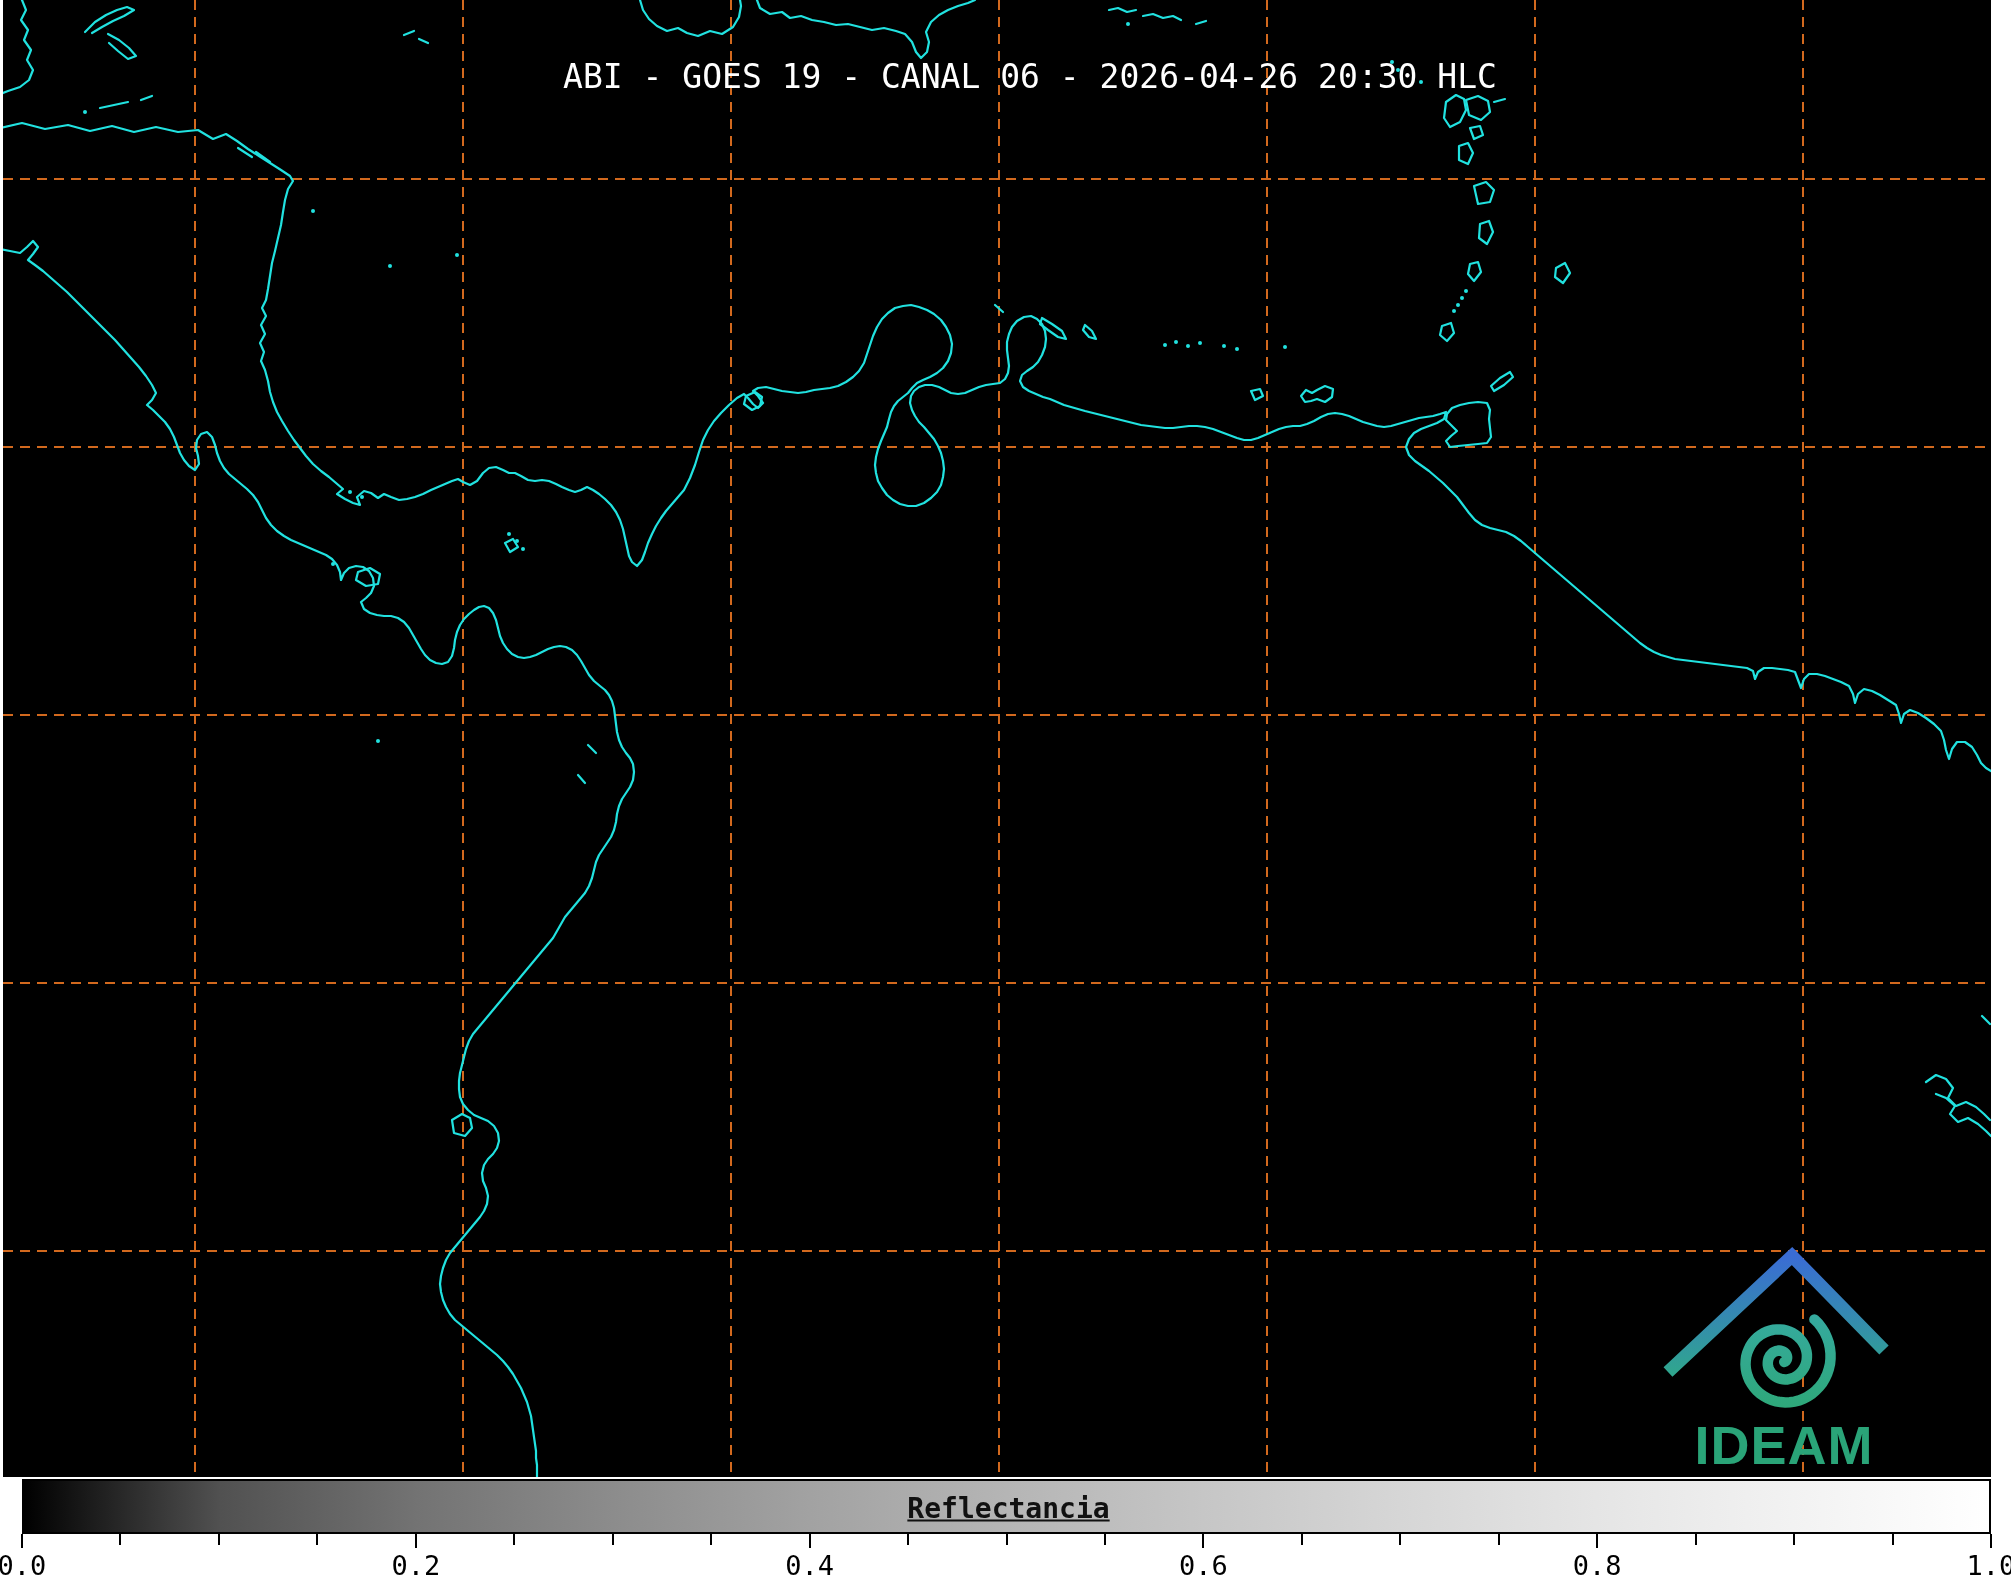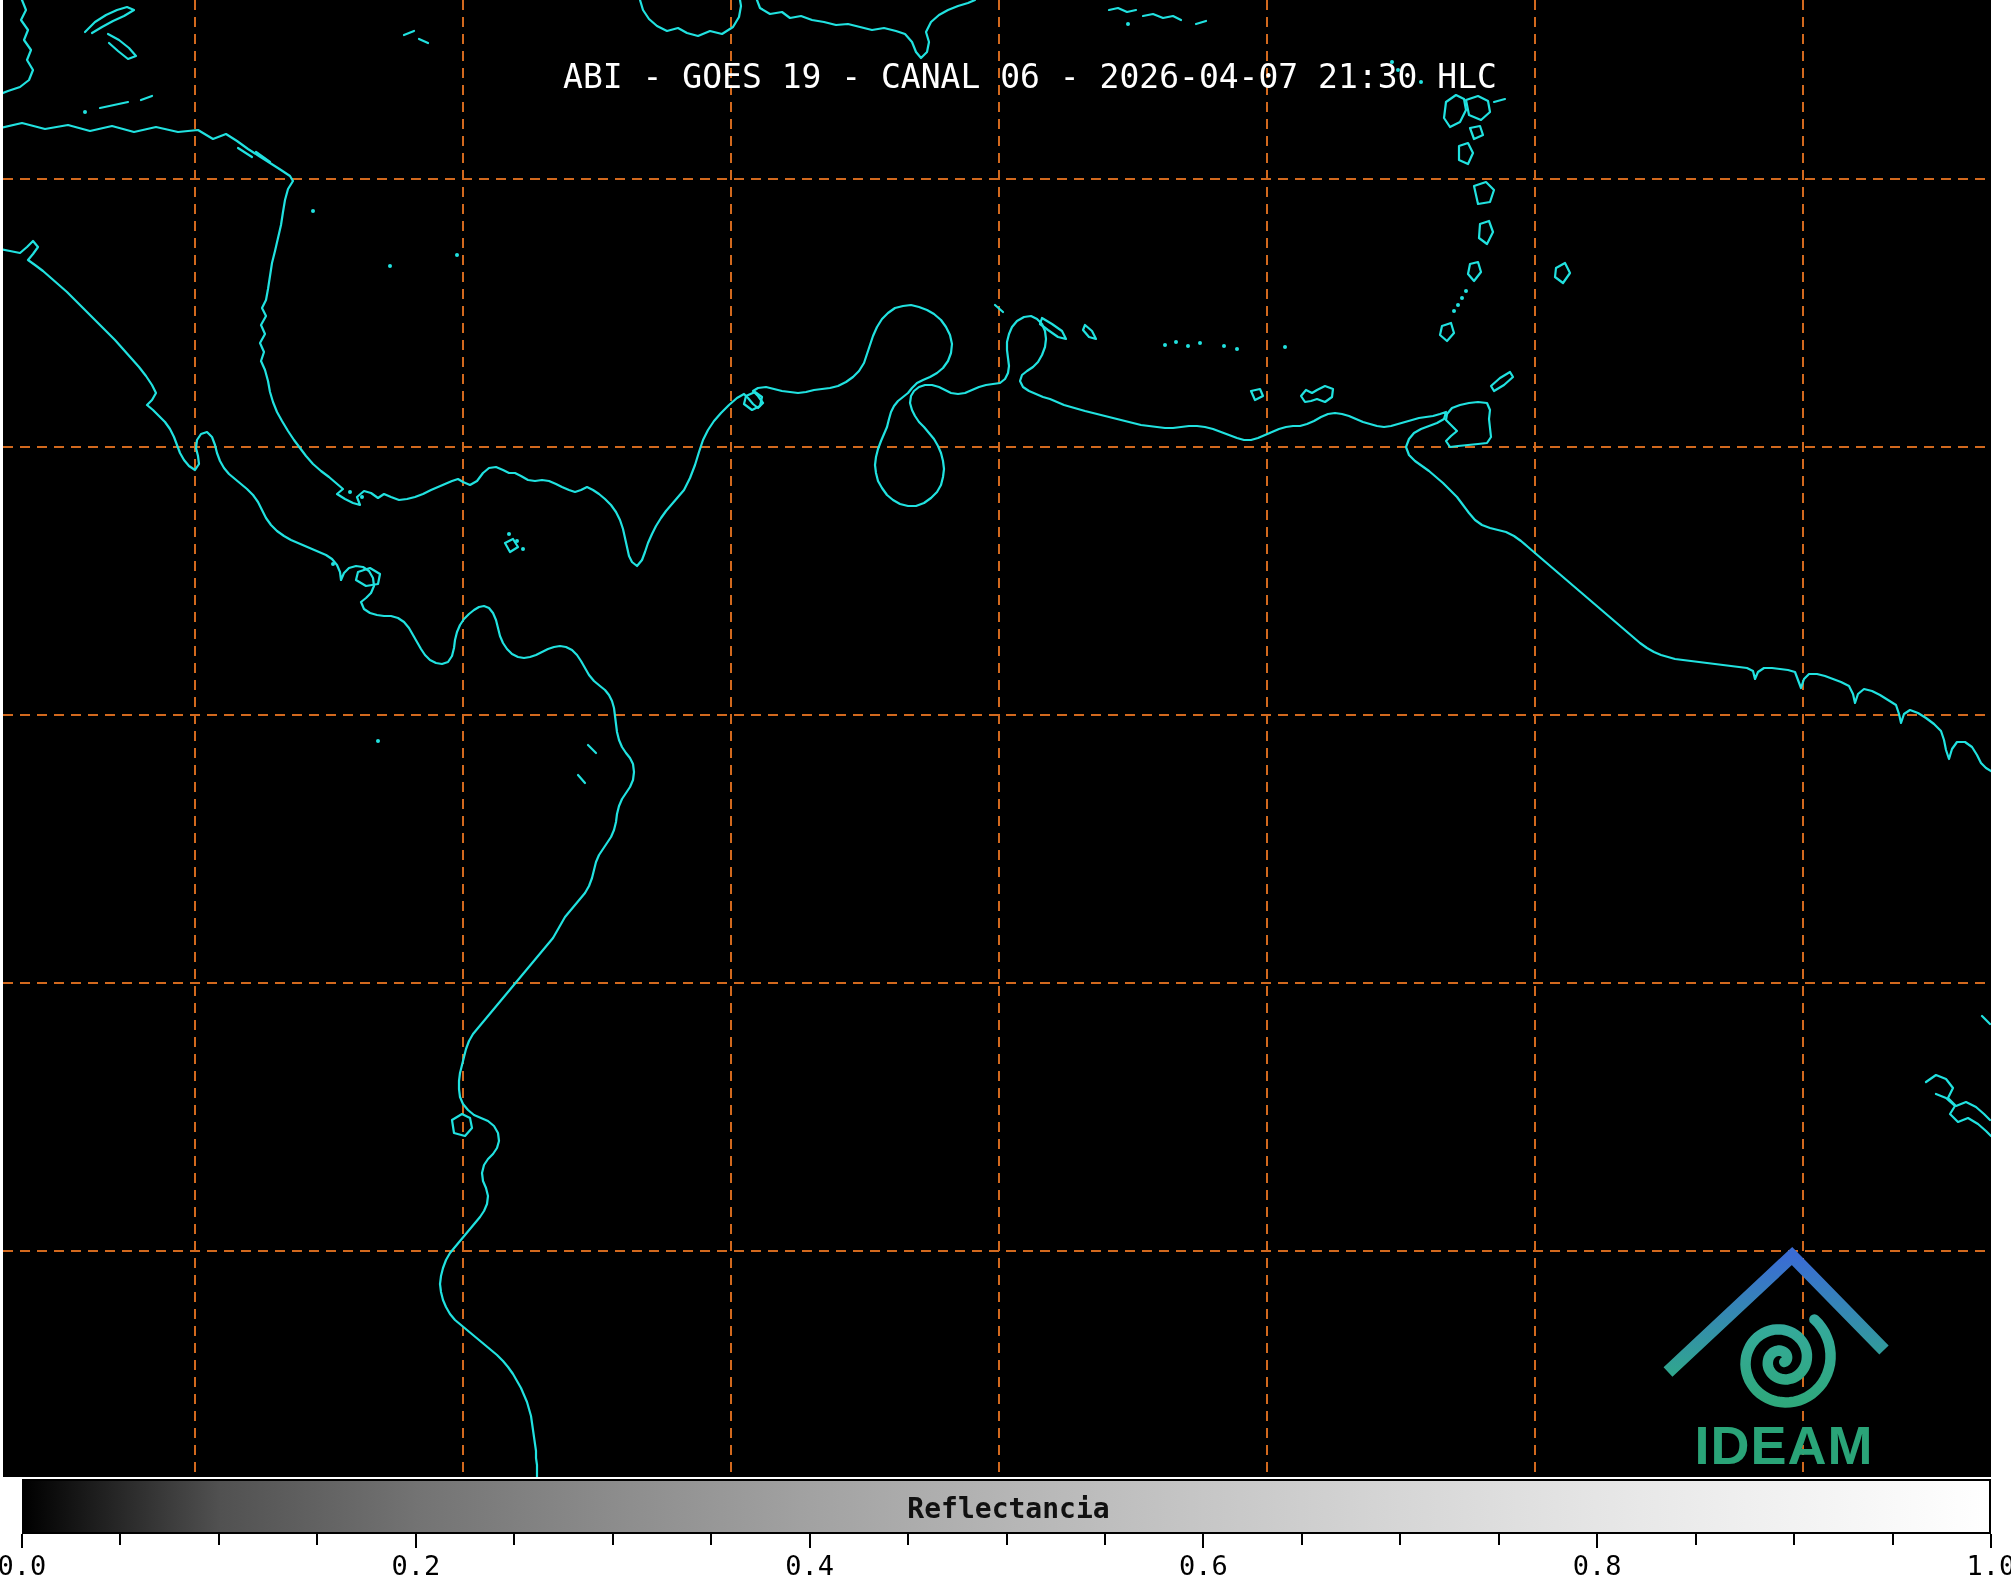--- a/index.html
+++ b/index.html
@@ -115,24 +115,24 @@
           <circle cx="350" cy="492" r="2" fill="#21e2e0" stroke="none"></circle>
           <circle cx="362" cy="497" r="2" fill="#21e2e0" stroke="none"></circle>
           <circle cx="1128" cy="24" r="2" fill="#21e2e0" stroke="none"></circle>
         </g>
         <g>
           <path d="M 1668 1372 L 1792 1256 L 1884 1350" stroke="url(#roofGrad)" stroke-width="13" fill="none" stroke-linejoin="miter"></path>
           <path d="M 1784.3 1361.9 L 1784.7 1361.7 L 1785.1 1361.5 L 1785.4 1361.2 L 1785.8 1360.9 L 1786.1 1360.5 L 1786.4 1360.1 L 1786.7 1359.6 L 1786.9 1359.0 L 1787.0 1358.4 L 1787.1 1357.8 L 1787.1 1357.1 L 1787.0 1356.4 L 1786.8 1355.6 L 1786.5 1354.9 L 1786.1 1354.2 L 1785.6 1353.5 L 1785.0 1352.9 L 1784.3 1352.3 L 1783.5 1351.8 L 1782.6 1351.3 L 1781.6 1351.0 L 1780.6 1350.7 L 1779.5 1350.6 L 1778.4 1350.6 L 1777.3 1350.8 L 1776.1 1351.1 L 1775.0 1351.5 L 1773.8 1352.1 L 1772.7 1352.8 L 1771.7 1353.7 L 1770.8 1354.7 L 1769.9 1355.8 L 1769.2 1357.1 L 1768.6 1358.4 L 1768.2 1359.9 L 1767.9 1361.4 L 1767.8 1363.0 L 1767.8 1364.7 L 1768.1 1366.3 L 1768.5 1368.0 L 1769.2 1369.6 L 1770.1 1371.2 L 1771.1 1372.7 L 1772.3 1374.1 L 1773.7 1375.4 L 1775.3 1376.5 L 1777.1 1377.5 L 1778.9 1378.3 L 1780.9 1378.9 L 1783.0 1379.3 L 1785.1 1379.5 L 1787.3 1379.4 L 1789.5 1379.0 L 1791.7 1378.4 L 1793.9 1377.6 L 1796.0 1376.5 L 1798.0 1375.1 L 1799.8 1373.5 L 1801.5 1371.7 L 1803.0 1369.7 L 1804.3 1367.5 L 1805.4 1365.1 L 1806.2 1362.6 L 1806.7 1359.9 L 1806.9 1357.2 L 1806.9 1354.4 L 1806.5 1351.6 L 1805.8 1348.9 L 1804.8 1346.1 L 1803.4 1343.5 L 1801.8 1341.0 L 1799.9 1338.7 L 1797.7 1336.5 L 1795.2 1334.6 L 1792.5 1333.0 L 1789.6 1331.6 L 1786.6 1330.5 L 1783.4 1329.8 L 1780.1 1329.4 L 1776.7 1329.4 L 1773.3 1329.8 L 1769.9 1330.5 L 1766.6 1331.7 L 1763.4 1333.2 L 1760.3 1335.1 L 1757.4 1337.3 L 1754.8 1339.8 L 1752.4 1342.7 L 1750.3 1345.9 L 1748.6 1349.3 L 1747.2 1352.9 L 1746.2 1356.6 L 1745.7 1360.5 L 1745.5 1364.5 L 1745.8 1368.6 L 1746.6 1372.6 L 1747.8 1376.5 L 1749.4 1380.4 L 1751.5 1384.0 L 1754.0 1387.5 L 1756.9 1390.7 L 1760.1 1393.6 L 1763.7 1396.1 L 1767.6 1398.3 L 1771.7 1400.0 L 1776.1 1401.3 L 1780.6 1402.1 L 1785.2 1402.5 L 1789.9 1402.3 L 1794.5 1401.6 L 1799.2 1400.4 L 1803.6 1398.6 L 1807.9 1396.4 L 1812.0 1393.7 L 1815.8 1390.5 L 1819.3 1386.9 L 1822.4 1382.9 L 1825.0 1378.6 L 1827.2 1373.9 L 1828.8 1369.0 L 1830.0 1363.9 L 1830.5 1358.7 L 1830.5 1353.4 L 1829.9 1348.0 L 1828.8 1342.7 L 1827.0 1337.6 L 1824.7 1332.6 L 1821.8 1327.9 L 1818.4 1323.4 L 1814.4 1319.4" stroke="url(#spiralGrad)" stroke-width="10.5" fill="none" stroke-linecap="round"></path>
           <text x="1784" y="1464" text-anchor="middle" fill="#2aa478" font-size="54" font-weight="bold" letter-spacing="1" font-family="&quot;Liberation Sans&quot;, sans-serif">IDEAM</text>
         </g>
       </svg>
-    <div id="map-title" style="left: 1027px; top: 59px; color: rgb(255, 255, 255); font-size: 33px; line-height: 36px;">ABI - GOES 19 - CANAL 06 - 2026-04-07 21:30 HLC</div>
+    <div id="map-title" style="left: 1027px; top: 59px; color: rgb(255, 255, 255); font-size: 33px; line-height: 36px;">ABI - GOES 19 - CANAL 06 - 2026-04-26 20:30 HLC</div>
   </div>
   <div id="colorbar" style="left: 22px; top: 1479px; width: 1969px; height: 55px; border-color: rgb(0, 0, 0); background: linear-gradient(to right, rgb(0, 0, 0), rgb(81, 81, 81), rgb(115, 115, 115), rgb(140, 140, 140), rgb(162, 162, 162), rgb(181, 181, 181), rgb(198, 198, 198), rgb(214, 214, 214), rgb(229, 229, 229), rgb(242, 242, 242), rgb(255, 255, 255));">
-    <div id="colorbar-label" style="left: 984.5px; top: 26.5px; color: rgb(17, 17, 17); font-size: 28px;">Reflectancia</div>
+    <div id="colorbar-label" style="left: 984.5px; top: 26.5px; color: rgb(17, 17, 17); font-size: 28px; text-decoration: underline;">Reflectancia</div>
   </div>
   <div id="cb-ticks">
       <div class="cb-tick" style="left: 119.45px; top: 1534px; height: 11px; background: rgb(0, 0, 0);"></div>
       <div class="cb-tick" style="left: 217.9px; top: 1534px; height: 11px; background: rgb(0, 0, 0);"></div>
       <div class="cb-tick" style="left: 316.35px; top: 1534px; height: 11px; background: rgb(0, 0, 0);"></div>
       <div class="cb-tick" style="left: 513.25px; top: 1534px; height: 11px; background: rgb(0, 0, 0);"></div>
       <div class="cb-tick" style="left: 611.7px; top: 1534px; height: 11px; background: rgb(0, 0, 0);"></div>
       <div class="cb-tick" style="left: 710.15px; top: 1534px; height: 11px; background: rgb(0, 0, 0);"></div>
       <div class="cb-tick" style="left: 907.05px; top: 1534px; height: 11px; background: rgb(0, 0, 0);"></div>
       <div class="cb-tick" style="left: 1005.5px; top: 1534px; height: 11px; background: rgb(0, 0, 0);"></div>

